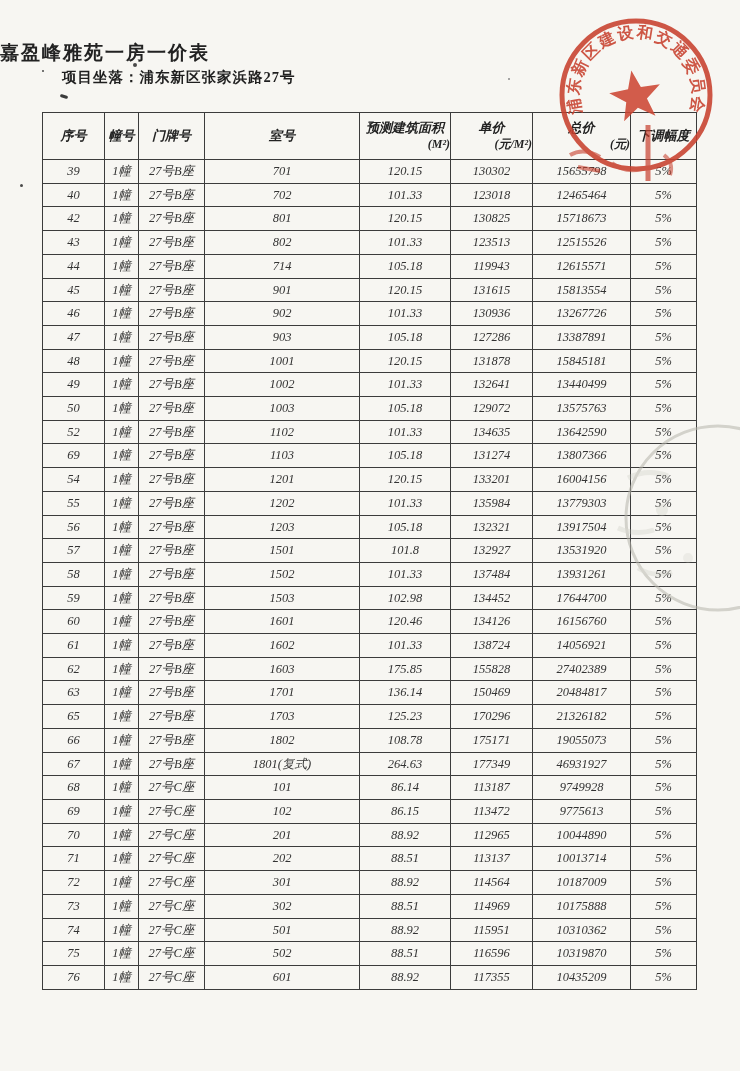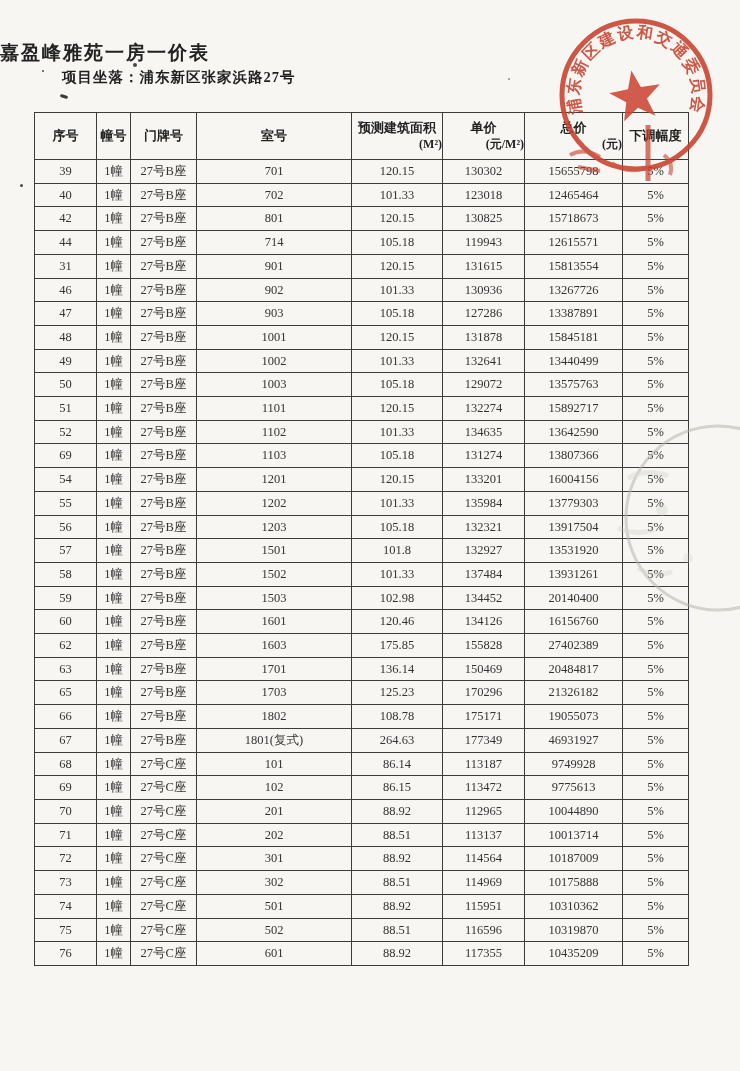--- a/index.html
+++ b/index.html
@@ -19,23 +19,24 @@
     text-align:left;font-size:19px;font-weight:bold;
     letter-spacing:2px;color:#222;
   }
   .location-line{
     position:absolute;top:68px;left:46px;
     font-size:14.5px;font-weight:bold;color:#1f1f1f;
     letter-spacing:1px;
     margin-left:16px;
   }
   table.price-table{
-    position:absolute;top:112px;left:34px;width:654px;
+    position:absolute;top:112px;left:42px;width:654px;
     border-collapse:collapse;table-layout:fixed;
     background:transparent;
+    font-style:italic;
   }
   .price-table th,.price-table td{
     border:1px solid #3c3c3c;
     text-align:center;vertical-align:middle;
     padding:0;overflow:hidden;white-space:nowrap;
     color:#333;
   }
   .price-table thead th{
     height:46px;font-size:13px;font-weight:bold;color:#222;
     line-height:1.25;
@@ -112,31 +113,41 @@
           <td>42</td>
           <td>1幢</td>
           <td>27号B座</td>
           <td>801</td>
           <td>120.15</td>
           <td>130825</td>
           <td>15718673</td>
           <td>5%</td>
         </tr>
         <tr>
+          <td>43</td>
+          <td>1幢</td>
+          <td>27号B座</td>
+          <td>802</td>
+          <td>101.33</td>
+          <td>123513</td>
+          <td>12515526</td>
+          <td>5%</td>
+        </tr>
+        <tr>
           <td>44</td>
           <td>1幢</td>
           <td>27号B座</td>
           <td>714</td>
           <td>105.18</td>
           <td>119943</td>
           <td>12615571</td>
           <td>5%</td>
         </tr>
         <tr>
-          <td>31</td>
+          <td>45</td>
           <td>1幢</td>
           <td>27号B座</td>
           <td>901</td>
           <td>120.15</td>
           <td>131615</td>
           <td>15813554</td>
           <td>5%</td>
         </tr>
         <tr>
           <td>46</td>
@@ -182,30 +193,20 @@
           <td>50</td>
           <td>1幢</td>
           <td>27号B座</td>
           <td>1003</td>
           <td>105.18</td>
           <td>129072</td>
           <td>13575763</td>
           <td>5%</td>
         </tr>
         <tr>
-          <td>51</td>
-          <td>1幢</td>
-          <td>27号B座</td>
-          <td>1101</td>
-          <td>120.15</td>
-          <td>132274</td>
-          <td>15892717</td>
-          <td>5%</td>
-        </tr>
-        <tr>
           <td>52</td>
           <td>1幢</td>
           <td>27号B座</td>
           <td>1102</td>
           <td>101.33</td>
           <td>134635</td>
           <td>13642590</td>
           <td>5%</td>
         </tr>
         <tr>
@@ -268,31 +269,41 @@
           <td>13931261</td>
           <td>5%</td>
         </tr>
         <tr>
           <td>59</td>
           <td>1幢</td>
           <td>27号B座</td>
           <td>1503</td>
           <td>102.98</td>
           <td>134452</td>
-          <td>20140400</td>
+          <td>17644700</td>
           <td>5%</td>
         </tr>
         <tr>
           <td>60</td>
           <td>1幢</td>
           <td>27号B座</td>
           <td>1601</td>
           <td>120.46</td>
           <td>134126</td>
           <td>16156760</td>
+          <td>5%</td>
+        </tr>
+        <tr>
+          <td>61</td>
+          <td>1幢</td>
+          <td>27号B座</td>
+          <td>1602</td>
+          <td>101.33</td>
+          <td>138724</td>
+          <td>14056921</td>
           <td>5%</td>
         </tr>
         <tr>
           <td>62</td>
           <td>1幢</td>
           <td>27号B座</td>
           <td>1603</td>
           <td>175.85</td>
           <td>155828</td>
           <td>27402389</td>

